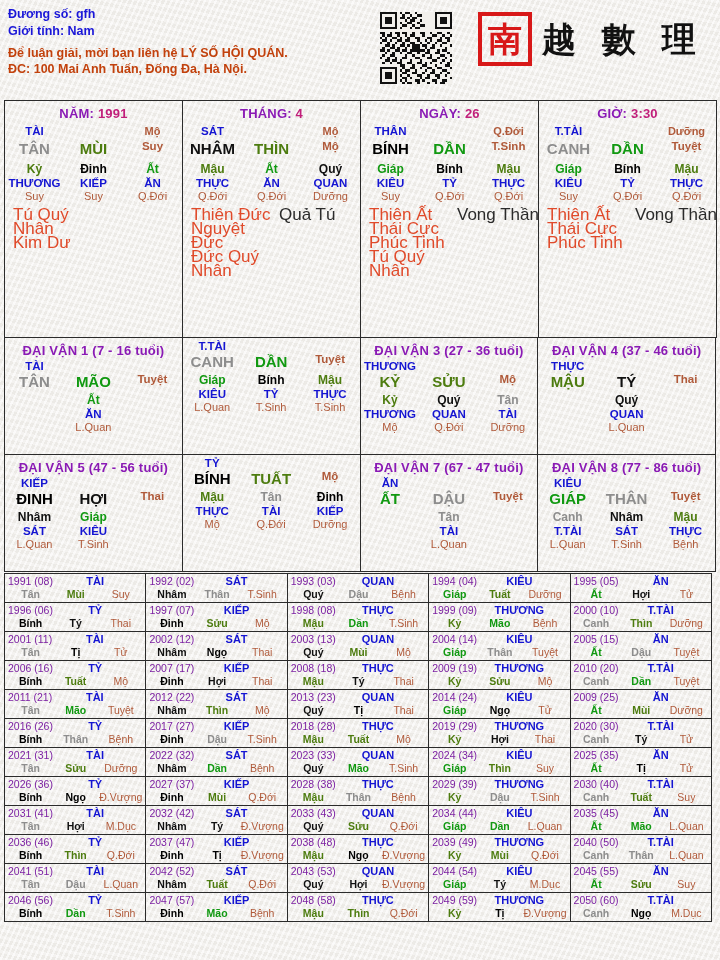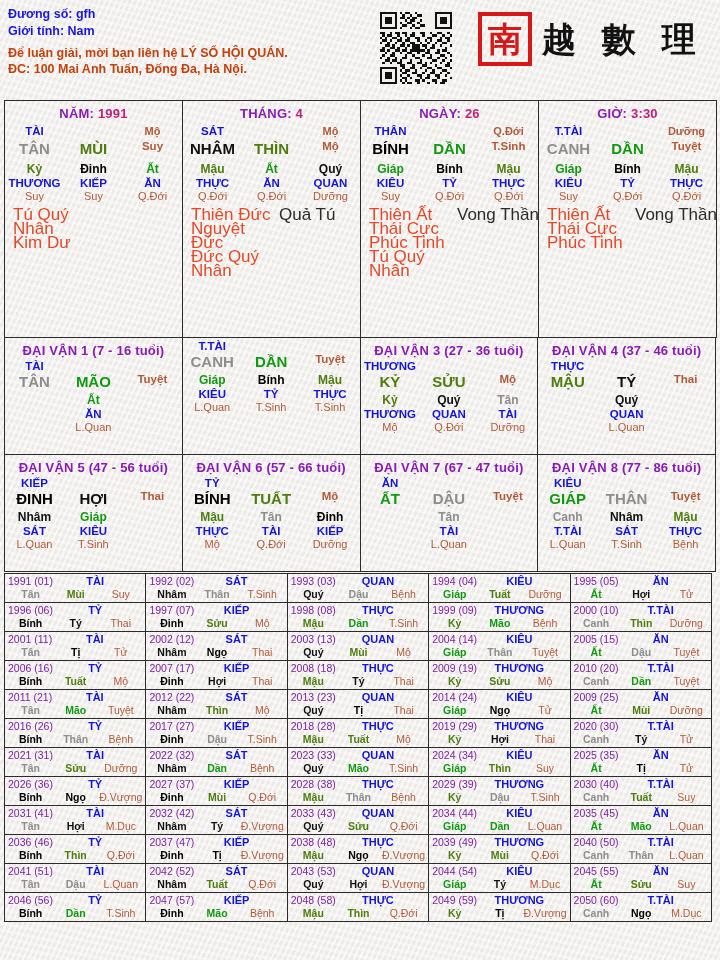--- a/index.html
+++ b/index.html
@@ -624,21 +624,20 @@
             <div class="god">KIÊU</div>
             <div class="god"></div>
           </div>
           <div class="r3" style="margin-top:1px">
             <div class="sub">L.Quan</div>
             <div class="sub">T.Sinh</div>
             <div class="sub"></div>
           </div>
         </div>
         <div class="cell dv">
-          <div class="box-title">ĐẠI VẬN 6 (57 - 66 tuổi)</div>
           <div class="r3" style="margin-top:2px">
             <div class="cap">TỶ</div>
             <div></div>
             <div></div>
           </div>
           <div class="r3" style="margin-top:1px">
             <div class="big e-hoa">BÍNH</div>
             <div class="big e-tho">TUẤT</div>
             <div class="sub" style="font-weight:bold;font-size:11.5px">Mộ</div>
           </div>
@@ -714,21 +713,21 @@
             <div class="sub">Bệnh</div>
           </div>
         </div>
       </div>
   </div>
 
   <div class="ytable" id="year-table">
       <div class="ytrow">
         <div class="ycell">
           <div class="yc-top">
-            <span class="yc-year">1991 (01)</span>
+            <span class="yc-year">1991 (08)</span>
             <span class="yc-god">TÀI</span>
           </div>
           <div class="yc-bot">
             <div class="yc-stem e-kim">Tân</div>
             <div class="yc-branch e-tho">Mùi</div>
             <div class="yc-state">Suy</div>
           </div>
         </div>
         <div class="ycell">
           <div class="yc-top">

